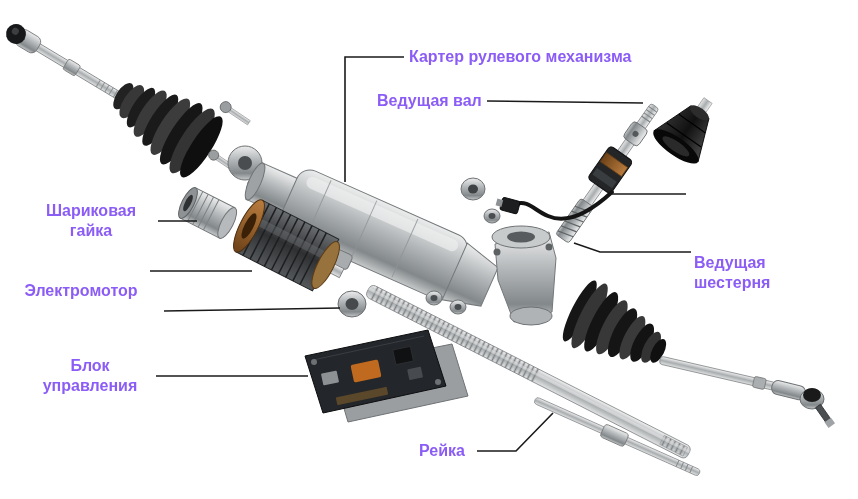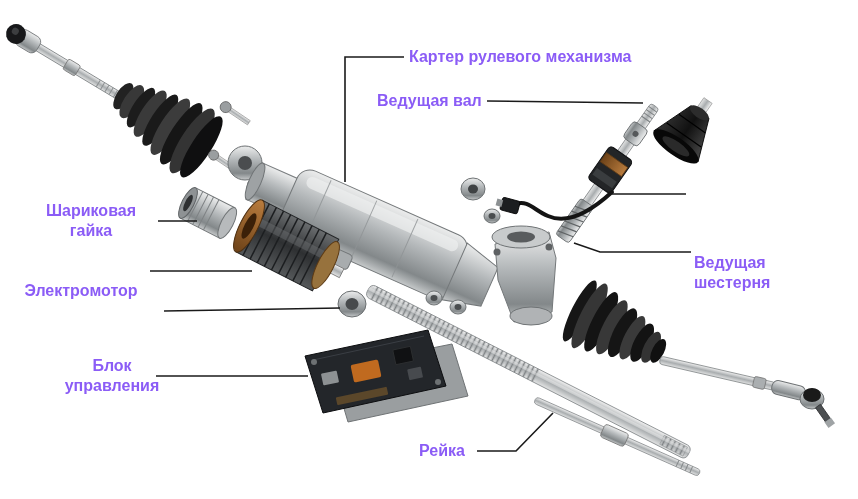--- a/index.html
+++ b/index.html
@@ -312,18 +312,18 @@
 
   <div class="label" style="left:694px; top:232px;margin-top:21px;">Ведущая
 шестерня</div>
 
   <div class="label center" style="left:28px; top:201px; width:126px;">Шариковая
 гайка</div>
 
   <div class="label center" style="left:10px; top:261px; width:142px;margin-top:20px;">Электромотор</div>
 
 
-  <div class="label center" style="left:60px; top:356px; width:104px;">Блок
+  <div class="label center" style="left:38px; top:356px; width:104px;">Блок
 управления</div>
 
   <div class="label" style="left:419px; top:441px;">Рейка</div>
 
 </div>
 
 </body></html>

